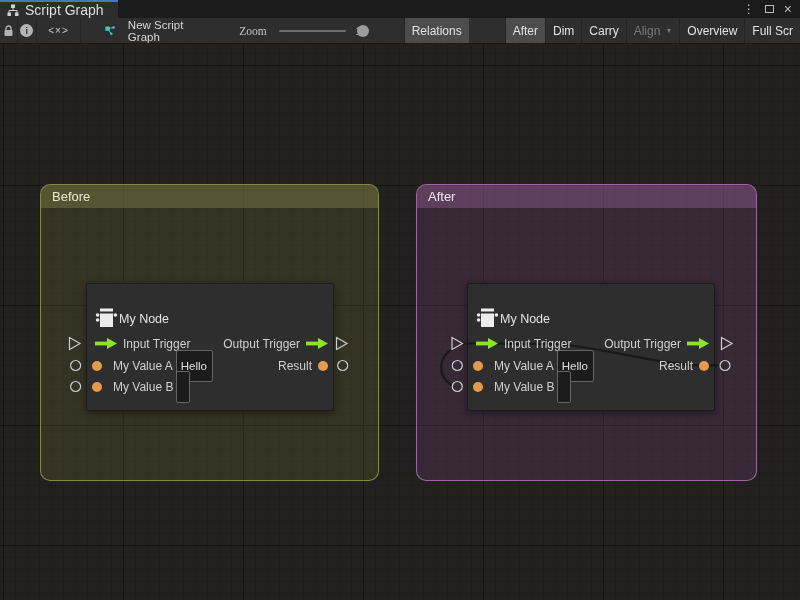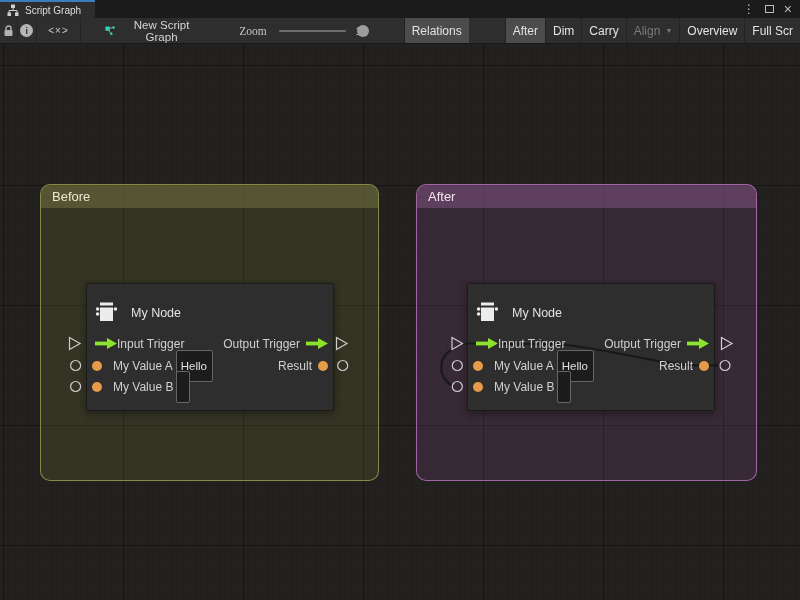--- a/index.html
+++ b/index.html
@@ -5,39 +5,39 @@
   * { margin:0; padding:0; box-sizing:border-box; }
   html,body { width:800px; height:600px; overflow:hidden; background:#222120;
               font-family:"Liberation Sans", sans-serif; }
   .window { position:relative; width:800px; height:600px; background:#222120; }
 
   
   .tabstrip { position:absolute; top:0; left:0; width:800px; height:18px;
               background:#1b1b1b; display:flex; align-items:stretch; }
   .tab { display:flex; align-items:center; gap:6px; padding:0 14px 0 7px;
          background:#2d2d2d; border-top:2px solid #3e7bbf; }
-  .tab-label { font-size:10px; color:#dedede; white-space:nowrap; }
+  .tab-label { font-size:14px; color:#dedede; white-space:nowrap; }
   .win-controls { margin-left:auto; display:flex; align-items:center; gap:10px;
                   padding-right:8px; color:#bdbdbd; }
   .wc { font-size:12px; line-height:1; cursor:default; }
   .wc-box { width:9px; height:8px; border:1.5px solid #bdbdbd; }
 
   
   .toolbar { position:absolute; top:18px; left:0; width:800px; height:26px;
              background:#2e2e2e; border-bottom:1px solid #191919;
              display:flex; align-items:center; font-size:11.5px; color:#cccccc;
              overflow:hidden; }
   .tb-seg { height:100%; display:flex; align-items:center; justify-content:center;
             border-right:1px solid #242424; }
   .seg-lock { width:23px; } .seg-info { width:24px; } .seg-code { width:58px; }
   .code-glyph { font-size:10px; color:#c8c8c8; letter-spacing:1px; }
   .info-circle { width:13px; height:13px; border-radius:50%; background:#b5b5b5;
                  color:#2e2e2e; font-size:9px; font-weight:bold; display:flex;
                  align-items:center; justify-content:center; }
-  .newgraph { display:flex; align-items:center; gap:12px; margin-left:24px;text-align:center; }
+  .newgraph { display:flex; align-items:center; gap:12px; margin-left:24px; }
   .newgraph-label { color:#d6d6d6; }
   .zoom-label { margin-left:44px; color:#c6c6c6;font-family:Liberation Serif, serif; }
   .zoom-track { position:relative; margin-left:12px; width:88px; height:2px;
                 background:#6e6e6e; border-radius:1px; }
   .zoom-handle { position:absolute; top:-5px; left:78px; width:12px; height:12px;
                  border-radius:50%; background:#9c9c9c; }
   .zoom-value { margin-left:9px; color:#c6c6c6; }
   .tb-buttons { margin-left:auto; height:100%; display:flex; align-items:stretch; }
   .tb-btn { display:flex; align-items:center; gap:5px; padding:0 7px;
             border-left:1px solid #232323; color:#e2e2e2; white-space:nowrap;
@@ -78,30 +78,30 @@
   .bp-before { left:86px; } .bp-after { left:467px; }
 
   
   .overlay { position:absolute; top:0; left:0; width:800px; height:556px;
              z-index:2; pointer-events:none; }
 
   
   .node { position:absolute; top:239px; width:248px; height:128px; z-index:3;
           color:#d0d0d0; font-size:12px; }
   .node-before { left:86px; } .node-after { left:467px; }
-  .node-header { position:absolute; top:16px; left:8px; height:28px;
-                 display:flex; align-items:center; gap:12px; }
+  .node-header { position:absolute; top:22px; left:8px; height:28px;
+                 display:flex; align-items:center; }
   .node-title { font-size:12.5px; color:#e2e2e2; }
   .nrow { position:absolute; left:0; width:100%; height:23px;
           display:flex; align-items:center; padding:0 6px 0 0; }
   .row-trigger { top:49px; padding-left:9px; }
   .row-a { top:71px; padding-left:6px; }
   .row-b { top:92px; padding-left:6px; }
   .row-right { margin-left:auto; display:flex; align-items:center; gap:6px; }
-  .lbl-in { }
+  .lbl-in { margin-left:6px; }
   .lbl-dot { margin-left:11px; }
   .port-dot { width:10px; height:10px; border-radius:50%; background:#e79a4a;
               flex:0 0 auto; }
   .arrow { flex:0 0 auto; }
   .vfield { height:32px; background:#1c1c1c; border:1px solid #666666;
             border-radius:2px; color:#e0e0e0; font-size:11.5px; padding:0 4px;
             font-family:"Liberation Sans", sans-serif; margin-left:3px; }
   .vfield-a { width:37px; }
   .vfield-b { width:14px; padding:0; }
 </style>

